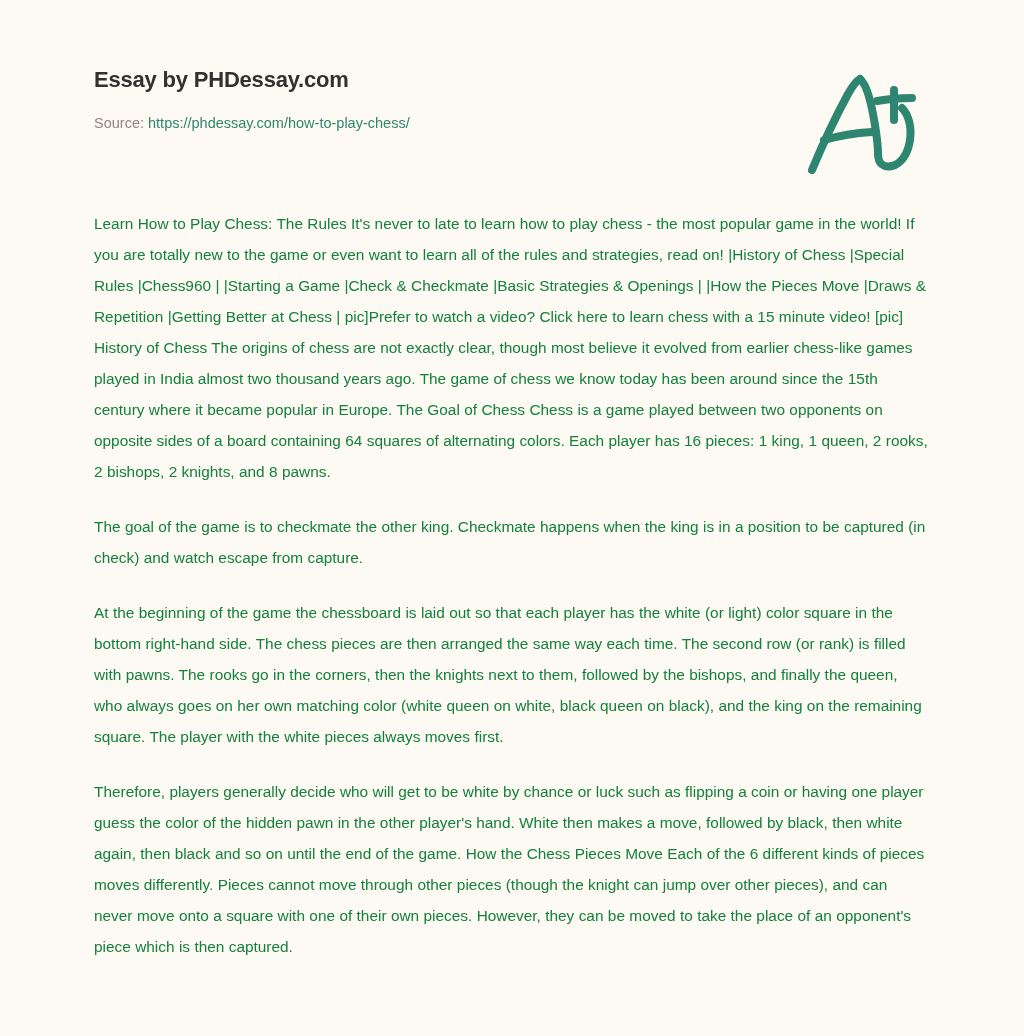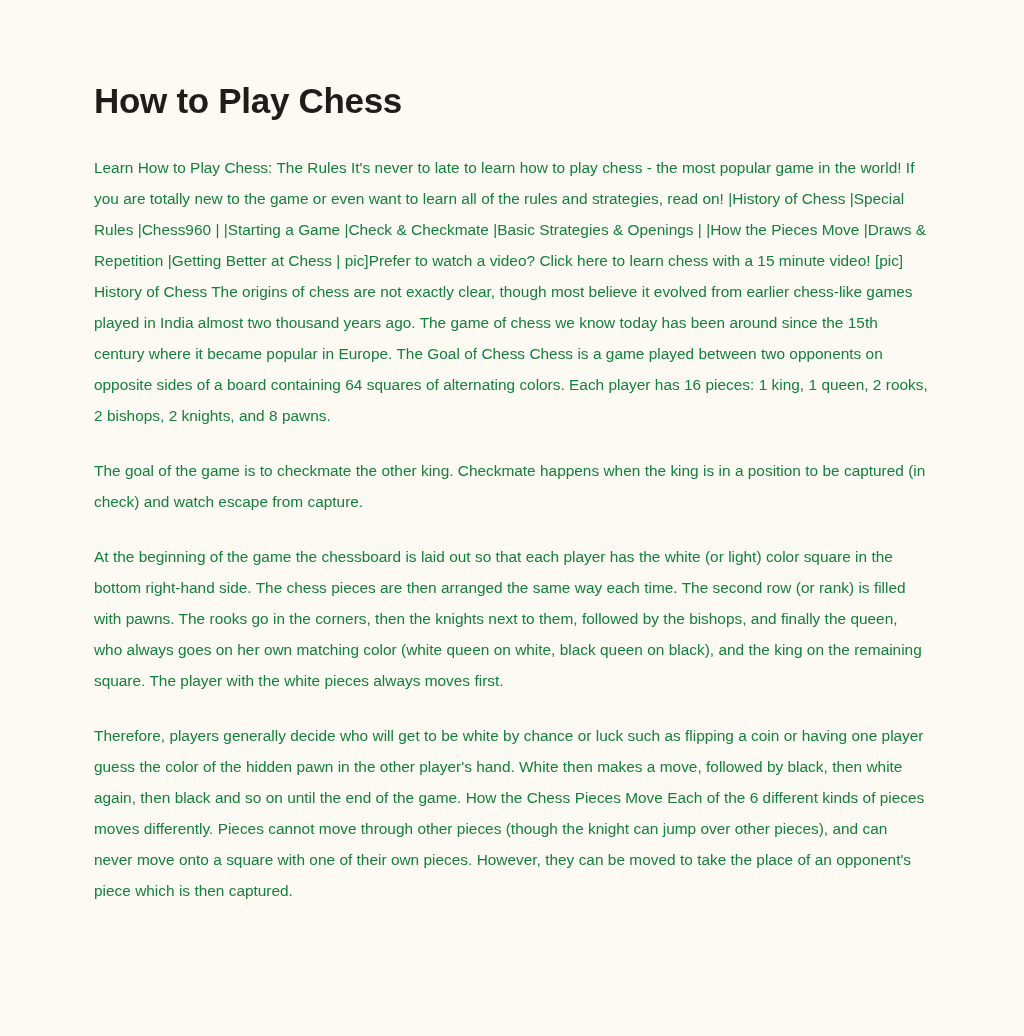--- a/index.html
+++ b/index.html
@@ -96,22 +96,52 @@
     text-align: left;
     word-spacing: 0.1px;
   }
   .body-copy p:last-child { margin-bottom: 0; }
 </style>
 </head>
 <body>
 
 <div class="page">
 
+  <div class="header">
 
-  <h1 class="doc-title">How to Play Chess</h1>
+    <div class="header-left">
+      <div class="brand-title">Essay by PHDessay.com</div>
+
+      <div class="source-line">
+        <span class="source-label">Source:</span>
+        <a class="source-url" href="#">https://phdessay.com/how-to-play-chess/</a>
+      </div>
+    </div>
+
+    <div class="logo-wrap">
+      <svg viewBox="0 0 130 110" width="130" height="110" aria-hidden="true">
+        <g fill="none" stroke="#2f8670" stroke-linecap="round" stroke-linejoin="round">
+
+          <path d="M14 102 C 24 78, 38 48, 50 26 C 54 19, 58 13, 62 11" stroke-width="8"></path>
+
+          <path d="M62 11 C 68 16, 72 30, 75 46 C 78 62, 80 76, 80 86
+                   C 80 96, 86 100, 94 98 C 103 96, 110 86, 112 72
+                   C 114 58, 110 46, 104 40" stroke-width="8"></path>
+
+          <path d="M26 72 C 40 68, 58 65, 74 64" stroke-width="8"></path>
+
+          <path d="M96 22 C 96 32, 96 42, 96 52" stroke-width="8"></path>
+
+          <path d="M79 33 C 90 31, 102 30, 114 30" stroke-width="8"></path>
+        </g>
+      </svg>
+    </div>
+
+  </div>
+
 
   <div class="body-copy">
     <p>Learn How to Play Chess: The Rules It's never to late to learn how to play chess - the most popular game in the world! If you are totally new to the game or even want to learn all of the rules and strategies, read on! |History of Chess |Special Rules |Chess960 | |Starting a Game |Check &amp; Checkmate |Basic Strategies &amp; Openings | |How the Pieces Move |Draws &amp; Repetition |Getting Better at Chess | pic]Prefer to watch a video? Click here to learn chess with a 15 minute video! [pic] History of Chess The origins of chess are not exactly clear, though most believe it evolved from earlier chess-like games played in India almost two thousand years ago. The game of chess we know today has been around since the 15th century where it became popular in Europe. The Goal of Chess Chess is a game played between two opponents on opposite sides of a board containing 64 squares of alternating colors. Each player has 16 pieces: 1 king, 1 queen, 2 rooks, 2 bishops, 2 knights, and 8 pawns.</p>
     <p>The goal of the game is to checkmate the other king. Checkmate happens when the king is in a position to be captured (in check) and watch escape from capture.</p>
     <p>At the beginning of the game the chessboard is laid out so that each player has the white (or light) color square in the bottom right-hand side. The chess pieces are then arranged the same way each time. The second row (or rank) is filled with pawns. The rooks go in the corners, then the knights next to them, followed by the bishops, and finally the queen, who always goes on her own matching color (white queen on white, black queen on black), and the king on the remaining square. The player with the white pieces always moves first.</p>
     <p>Therefore, players generally decide who will get to be white by chance or luck such as flipping a coin or having one player guess the color of the hidden pawn in the other player's hand. White then makes a move, followed by black, then white again, then black and so on until the end of the game. How the Chess Pieces Move Each of the 6 different kinds of pieces moves differently. Pieces cannot move through other pieces (though the knight can jump over other pieces), and can never move onto a square with one of their own pieces. However, they can be moved to take the place of an opponent's piece which is then captured.</p>
 
   </div>
 
 </div>

